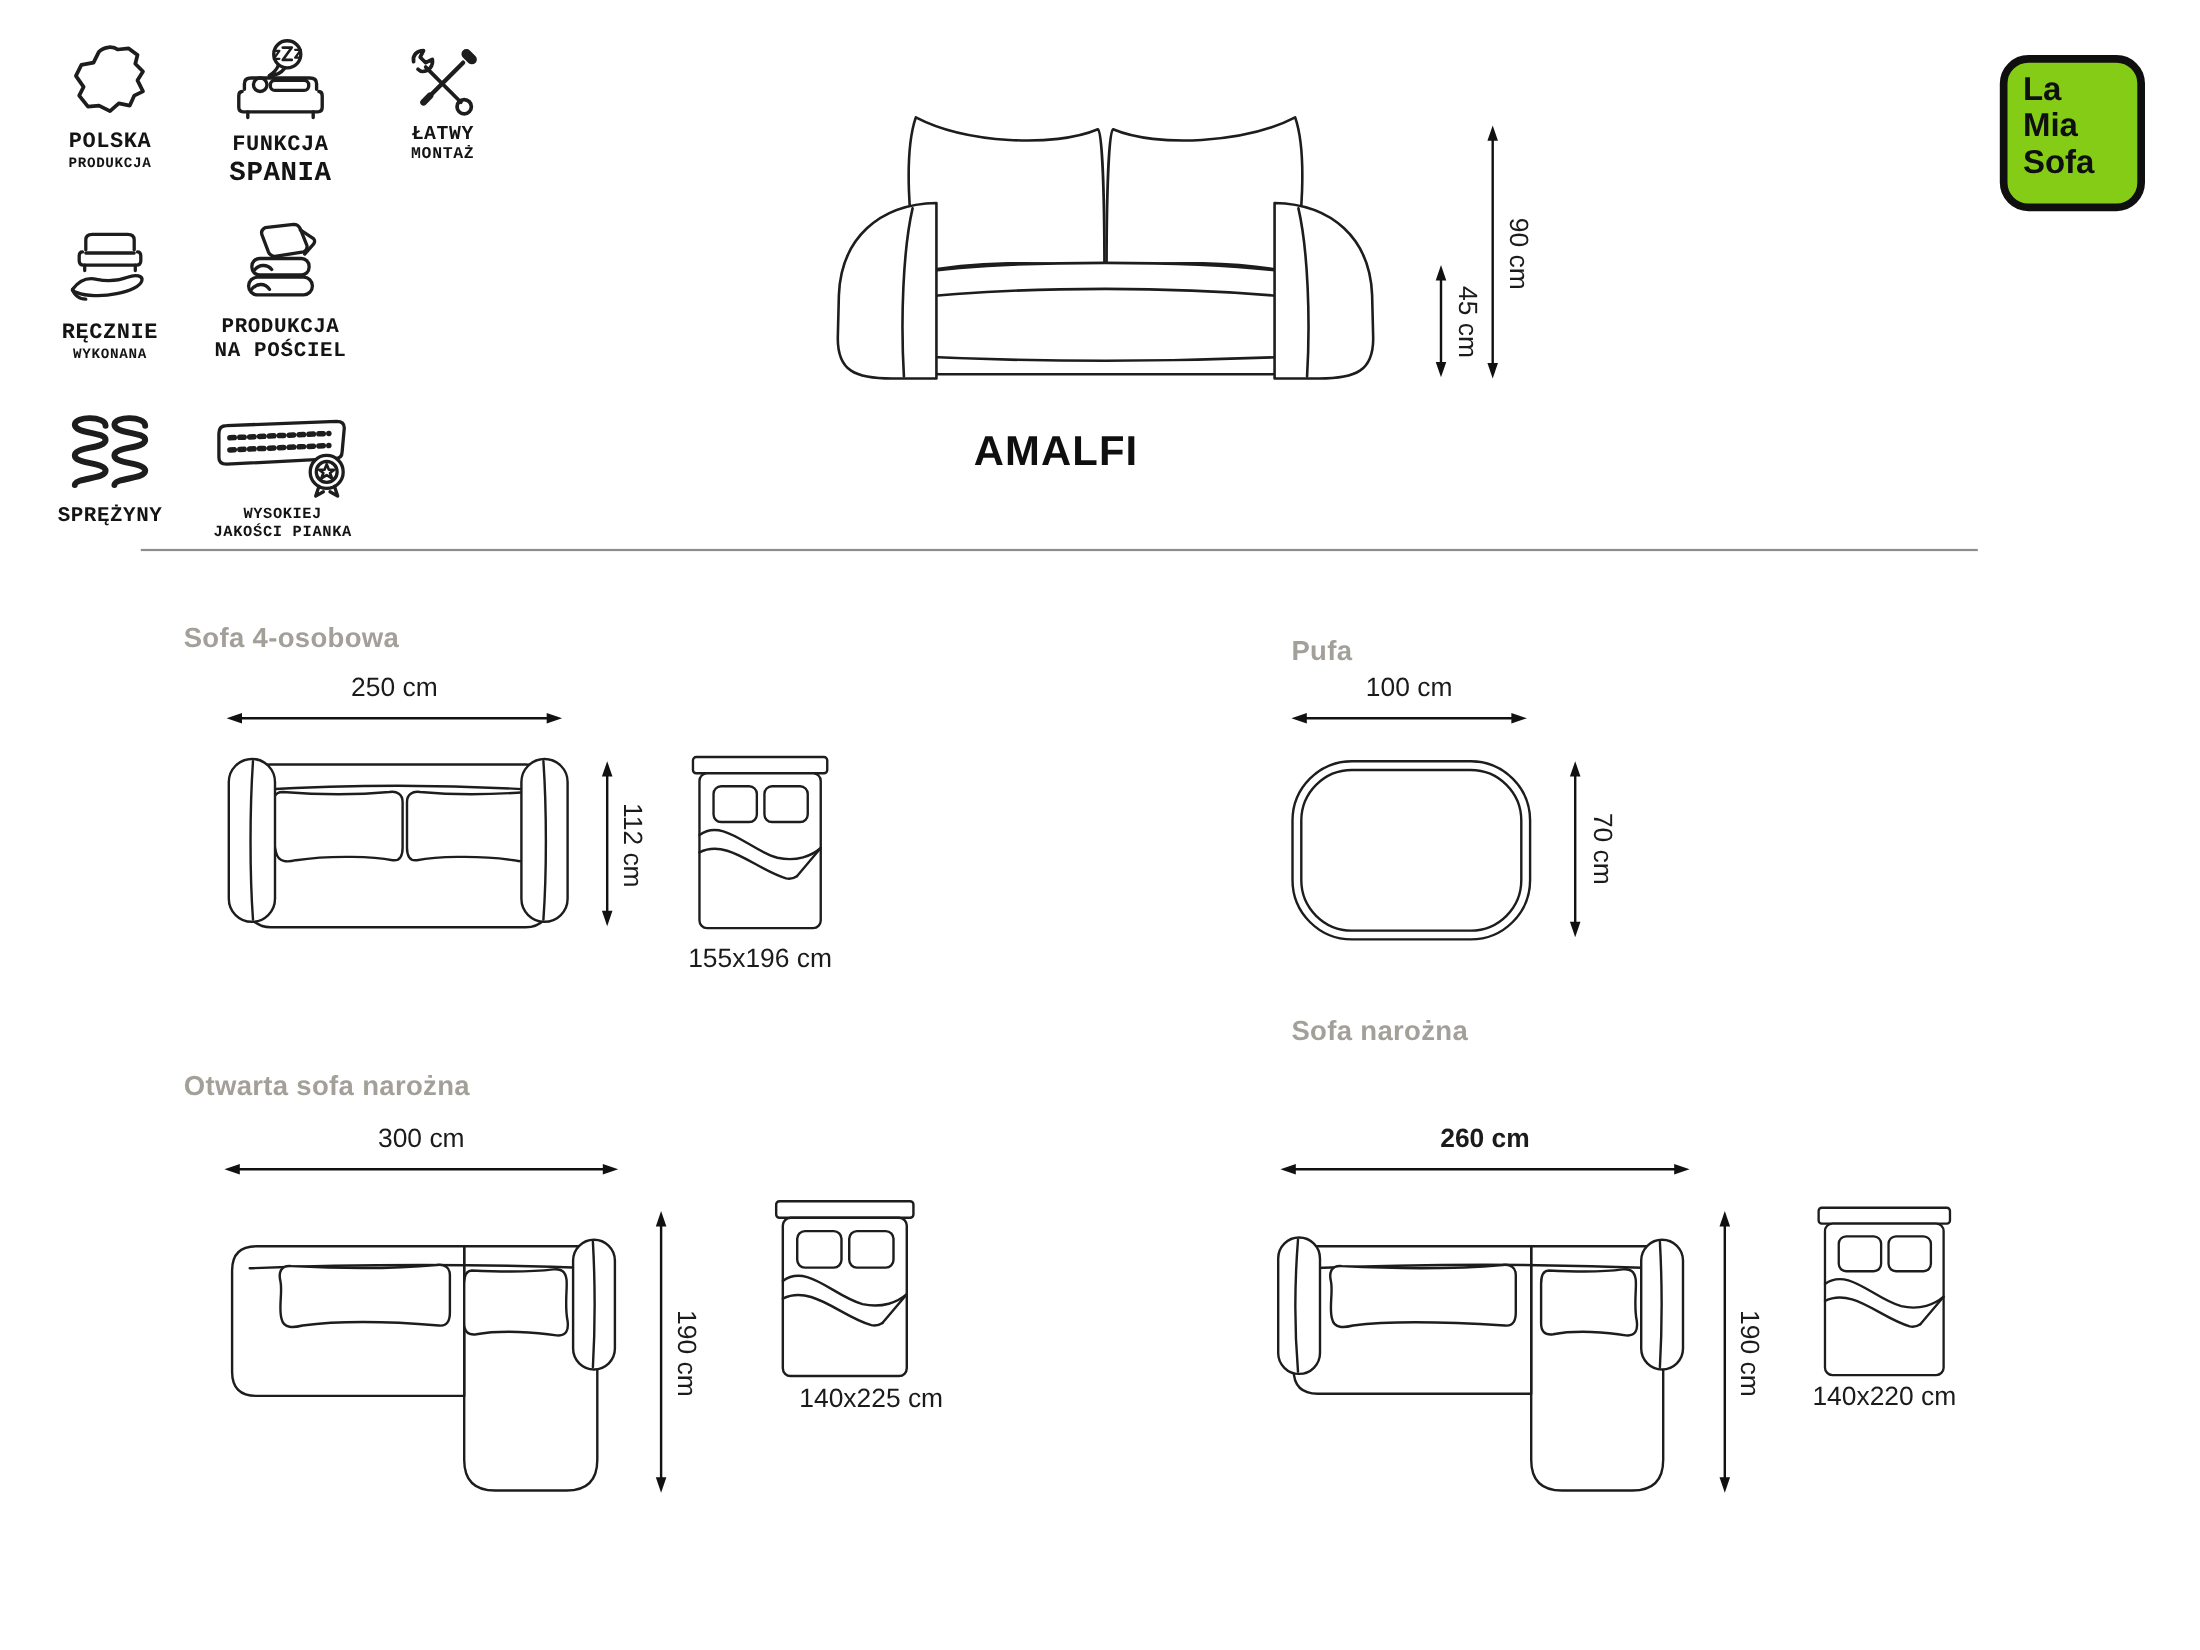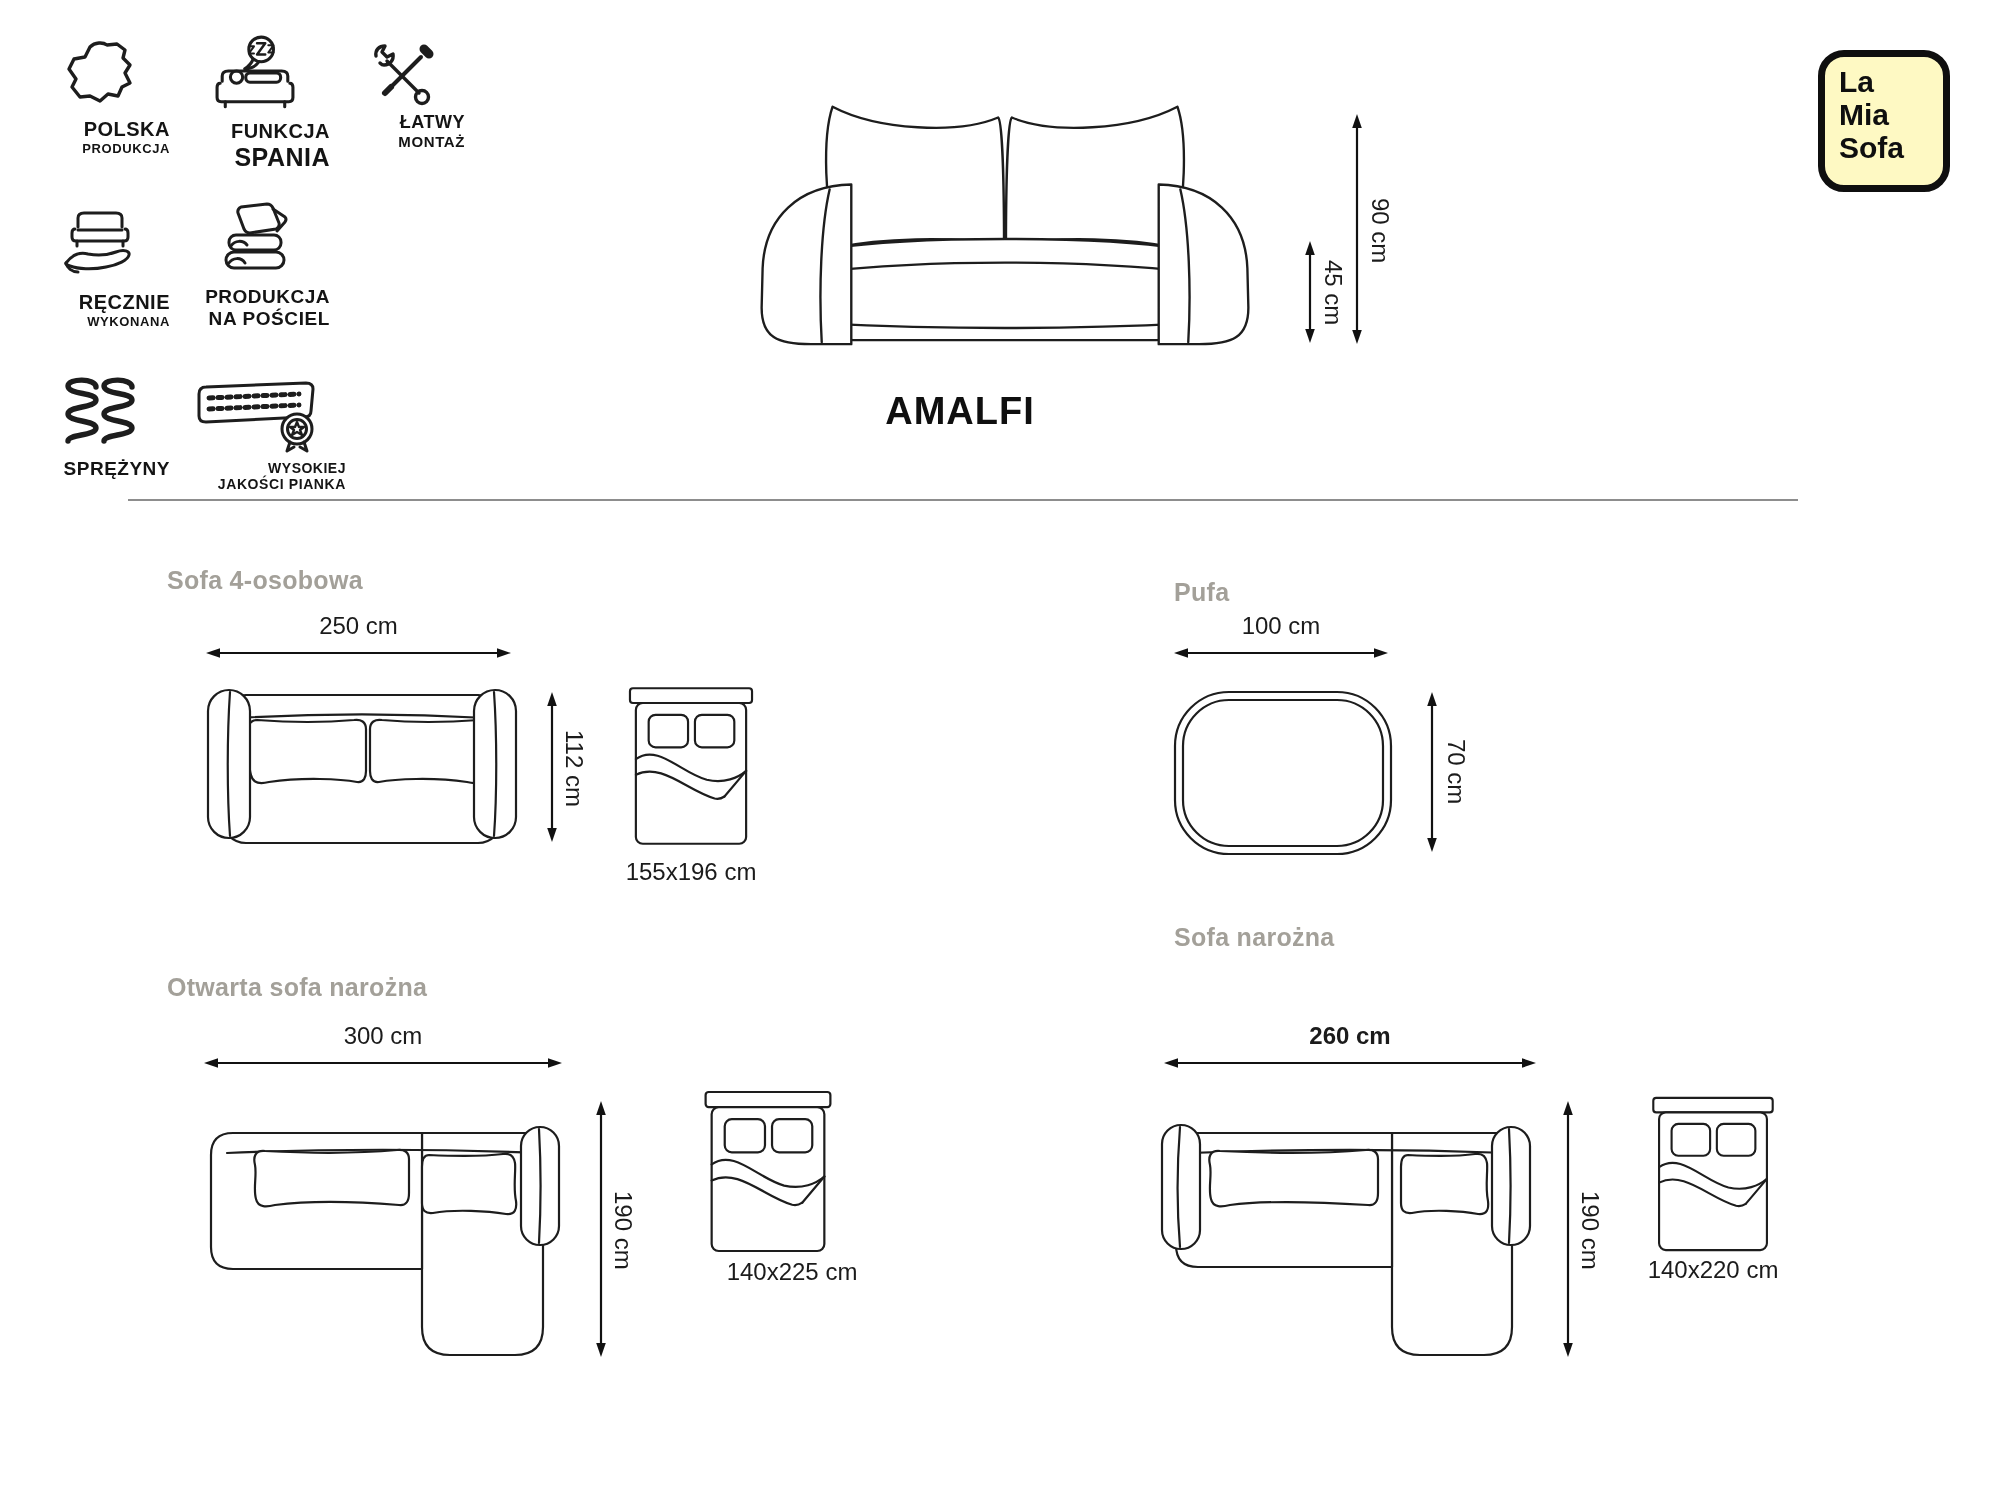--- a/index.html
+++ b/index.html
@@ -2,21 +2,21 @@
 <html><head>
 <meta charset="utf-8">
 <style>
   html,body{margin:0;padding:0;}
   body{
     width:2000px;height:1500px;background:#ffffff;position:relative;
     font-family:"Liberation Sans","DejaVu Sans",sans-serif;color:#1b1b1b;overflow:hidden;
   }
   .abs{position:absolute;}
   
-  .feature{position:absolute;text-align:right;}
+  .feature{position:absolute;text-align:center;font-family:Liberation Mono, monospace;}
   .feature .ic{display:flex;justify-content:center;align-items:flex-end;}
   .f-l1{font-size:20px;font-weight:700;letter-spacing:.5px;margin-top:6px;color:#141414;}
   .f-l2{font-size:13px;font-weight:700;letter-spacing:.6px;color:#141414;}
   .feature.f2 .f-l1{font-size:20px;}
   .feature.f2 .f-l2{font-size:25px;font-weight:700;letter-spacing:.5px;}
   .feature.f3 .f-l1{font-size:18px;}
   .feature.f3 .f-l2{font-size:15px;}
   .feature.f5 .f-l1,.feature.f5 .f-l2{font-size:19px;}
   .feature.f6 .f-l1{font-size:19px;}
   .feature.f7 .f-l1,.feature.f7 .f-l2{font-size:14px;}
@@ -24,21 +24,21 @@
   .lineart{stroke:#1d1d1d;fill:none;stroke-linecap:round;stroke-linejoin:round;}
   
   .product-title{position:absolute;left:760px;top:390px;width:400px;text-align:center;
     font-size:38px;font-weight:700;letter-spacing:1px;color:#0f0f0f;}
   .section-title{position:absolute;font-size:25px;font-weight:600;color:#a3a099;letter-spacing:.3px;}
   .dim-label{position:absolute;font-size:24px;font-weight:500;color:#1b1b1b;text-align:center;}
   .dim-label.h{display:block;}
   .dim-label.v{writing-mode:vertical-rl;text-orientation:mixed;display:flex;align-items:center;justify-content:center;}
   .bed-label{position:absolute;font-size:24px;font-weight:400;color:#1b1b1b;text-align:center;}
   
-  .logo{position:absolute;left:1818px;top:50px;width:132px;height:142px;background:#fef9c3;
+  .logo{position:absolute;left:1818px;top:50px;width:132px;height:142px;background:#84cc16;
     border:7px solid #0f0f0f;border-radius:26px;box-sizing:border-box;padding:8px 0 0 14px;}
   .logo span{display:block;font-size:30px;line-height:1.1;font-weight:800;color:#0f0f0f;letter-spacing:0;}
   .divider{position:absolute;left:128px;top:499px;width:1670px;height:2px;background:#8d8d8d;}
   .arrow{position:absolute;}
 </style>
 </head>
 <body>
 
 <div class="feature f1" style="left:30px;top:38px;width:140px;">
   <div class="ic">

